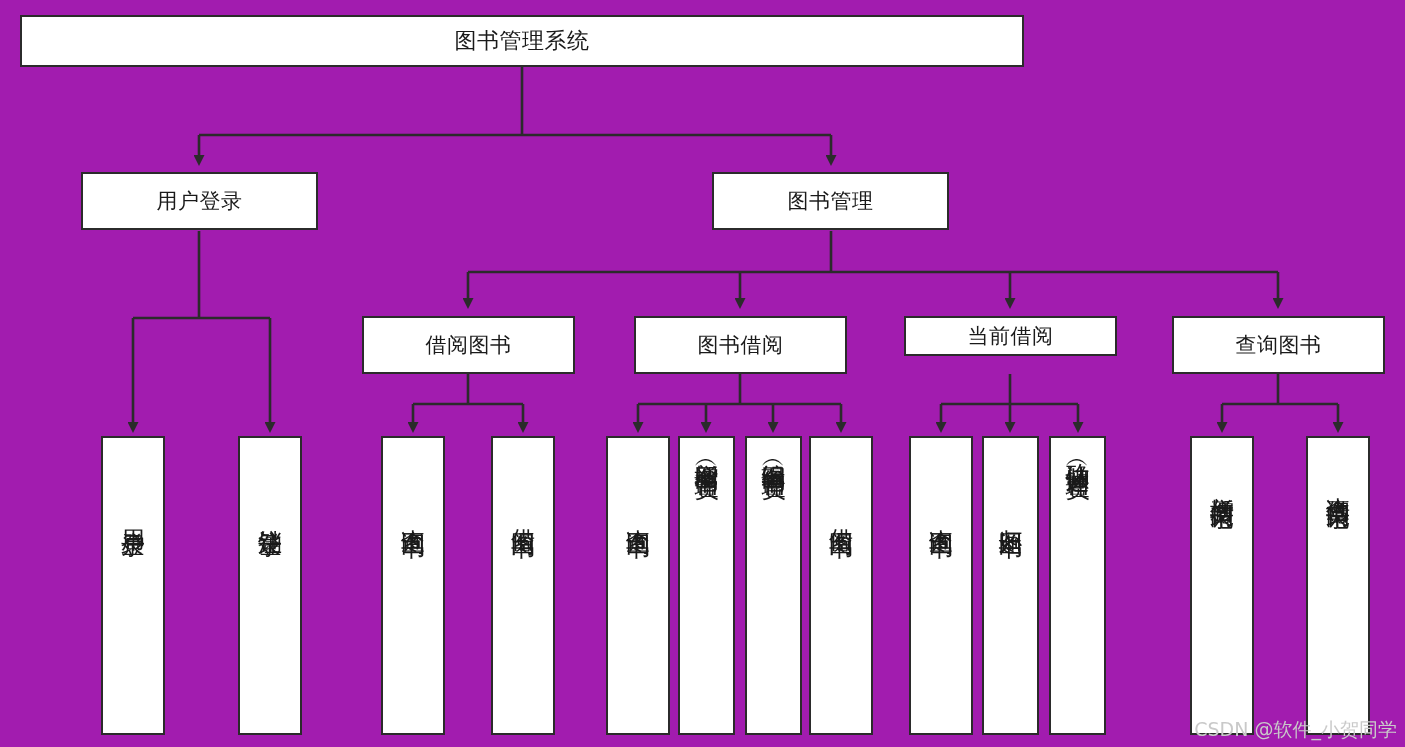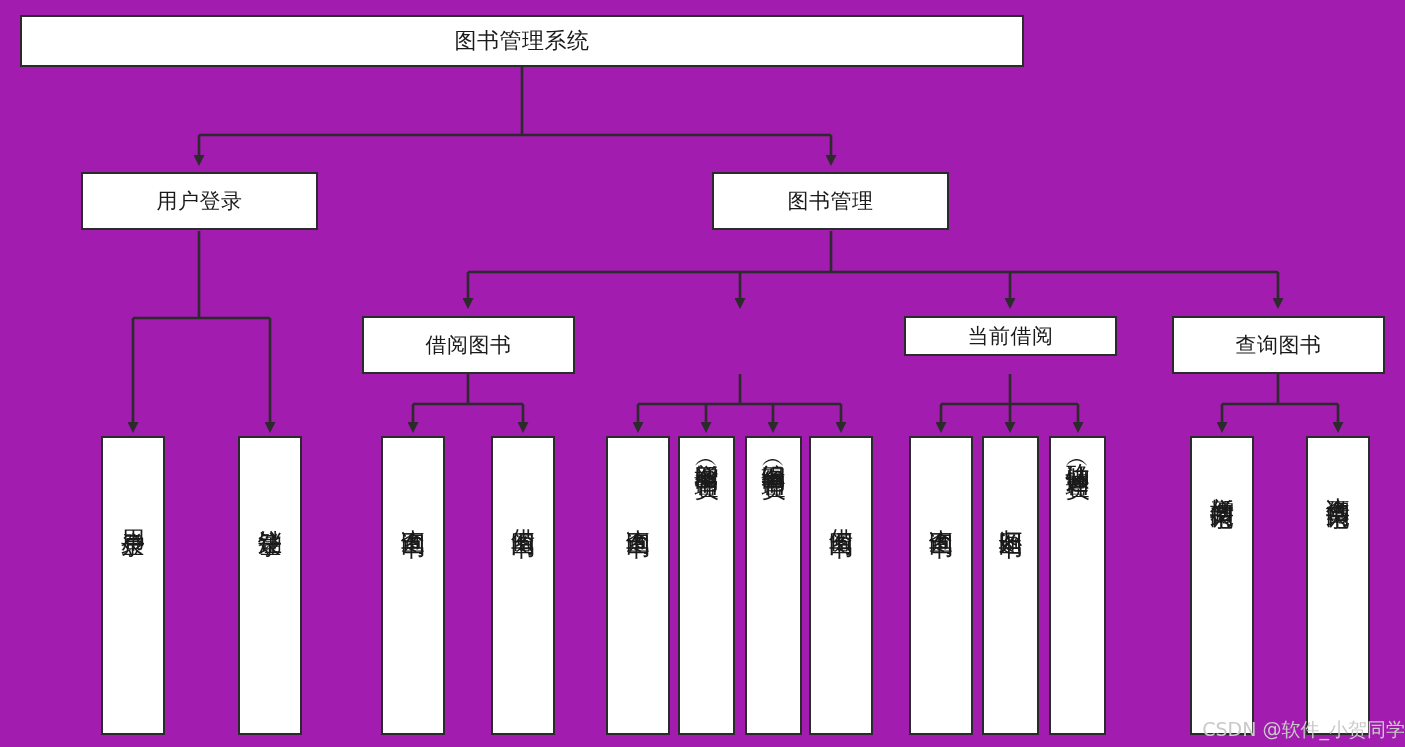--- a/index.html
+++ b/index.html
@@ -53,21 +53,21 @@
   }
   .node.vert .label {
     writing-mode: vertical-rl;
     text-orientation: upright;
     font-size: 24px;
     line-height: 1.0;
     letter-spacing: 2px;
   }
   .watermark {
     position: absolute;
-    right: 0;
+    right: 8px;
     bottom: 4px;
     font-size: 19px;
     color: #c9c9c9;
     font-family: "DejaVu Sans", "Liberation Sans", sans-serif;
     white-space: nowrap;
     user-select: none;
     margin-left: 28px;
   }
 </style>
 </head>
@@ -135,20 +135,23 @@
   </div>
 
   <div class="node horiz" style="left:712px; top:172px; width:237px; height:58px;">
     <span class="label">图书管理</span>
   </div>
 
   <div class="node horiz" style="left:362px; top:316px; width:213px; height:58px;">
     <span class="label">借阅图书</span>
   </div>
 
+  <div class="node horiz" style="left:634px; top:316px; width:213px; height:58px;">
+    <span class="label">图书借阅</span>
+  </div>
 
   <div class="node horiz" style="left:904px; top:316px; width:213px; height:40px;">
     <span class="label">当前借阅</span>
   </div>
 
   <div class="node horiz" style="left:1172px; top:316px; width:213px; height:58px;">
     <span class="label">查询图书</span>
   </div>
 
   <div class="node vert" style="left:101px; top:436px; width:64px; height:299px; padding-top:72px;">

